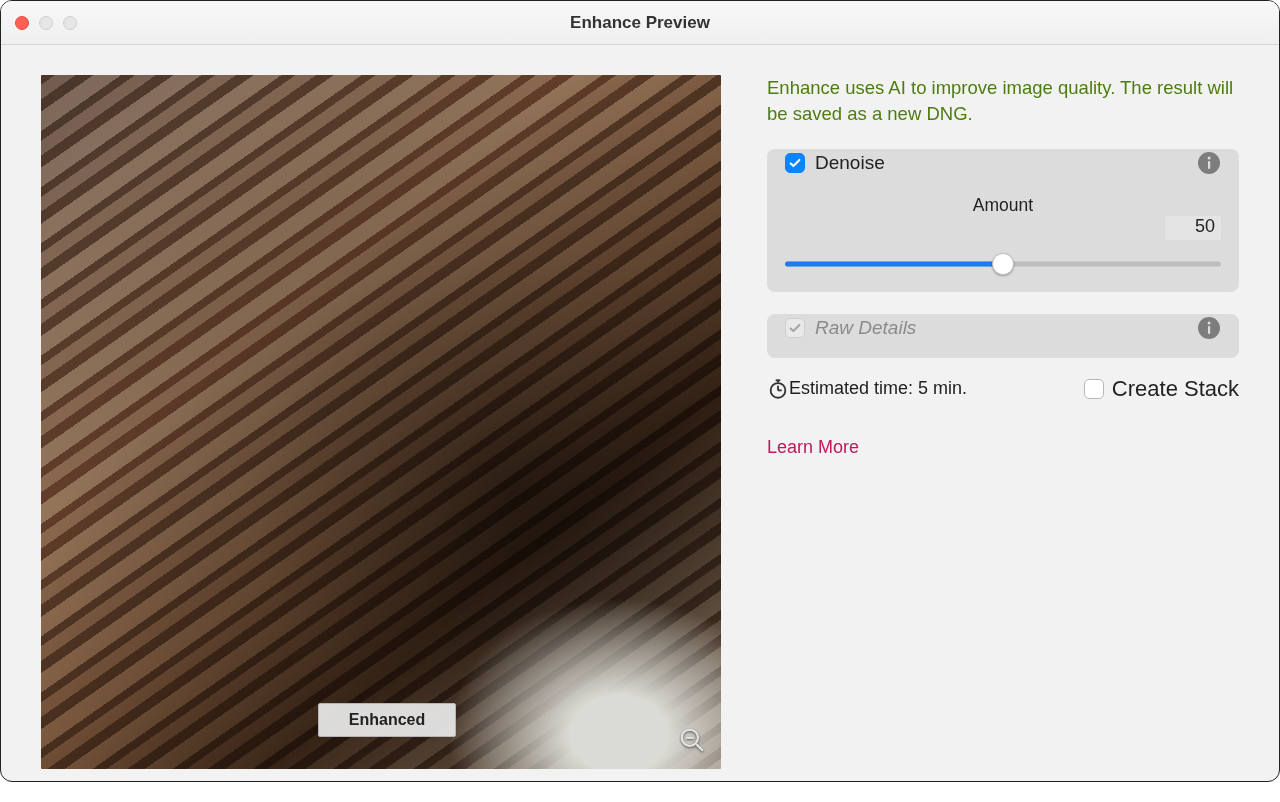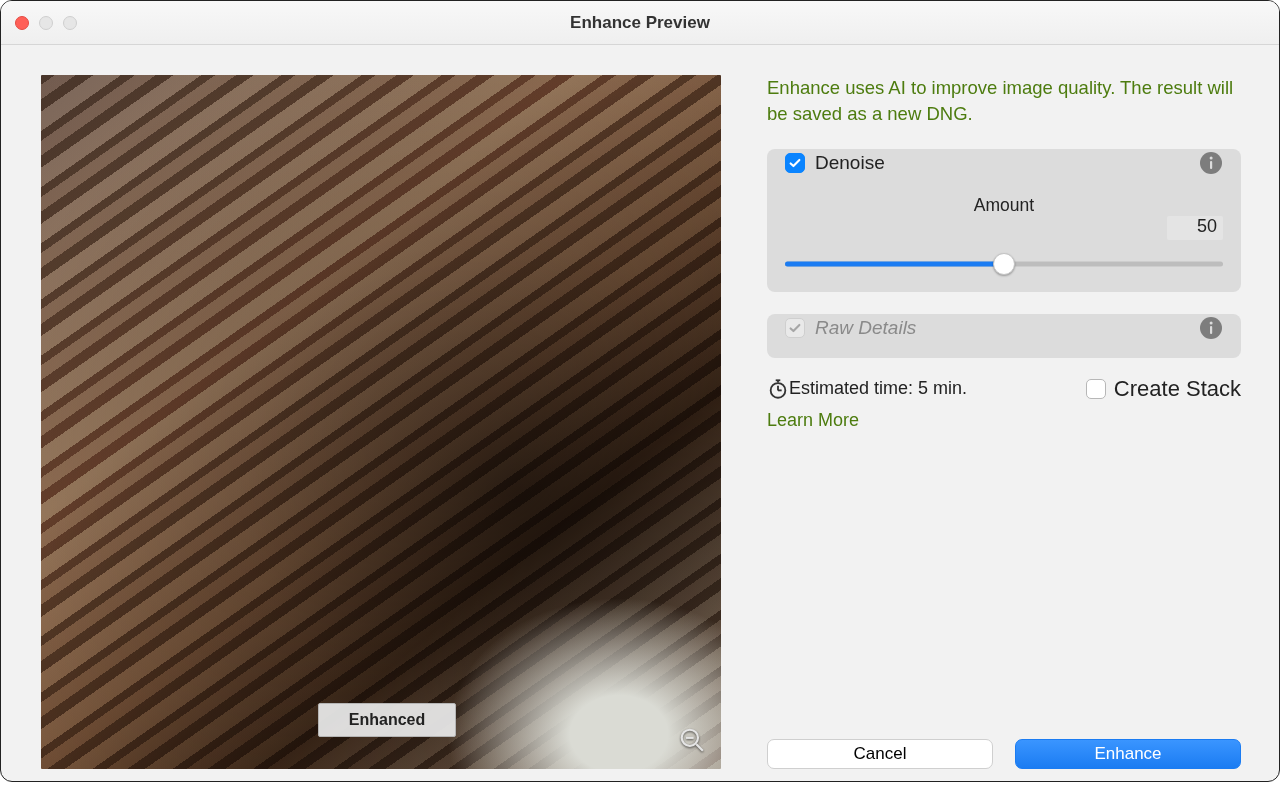--- a/index.html
+++ b/index.html
@@ -219,23 +219,23 @@
   .footer-info .timer-icon { width: 22px; height: 22px; color: #333; }
   .create-stack {
     margin-left: auto;
     display: flex;
     align-items: center;
     gap: 8px;
     font-size: 22px;
   }
 
   .learn-more {
-    margin-top: 8px;
+    margin-top: 35px;
     font-size: 18px;
-    color: #4d7c0f;
+    color: #be185d;
     text-decoration: none;
   }
 
   .button-row {
     margin-top: auto;
     display: flex;
     justify-content: flex-end;
     gap: 22px;
   }
   .btn {
@@ -351,20 +351,16 @@
         </span>
         <span>Estimated time: 5 min.</span>
         <span class="create-stack">
           <span class="checkbox"></span>
           <span>Create Stack</span>
         </span>
       </div>
 
       <a href="#" class="learn-more">Learn More</a>
 
-      <div class="button-row">
-        <button class="btn">Cancel</button>
-        <button class="btn primary">Enhance</button>
-      </div>
     </div>
 
   </div>
 </div>
 
 </body></html>

